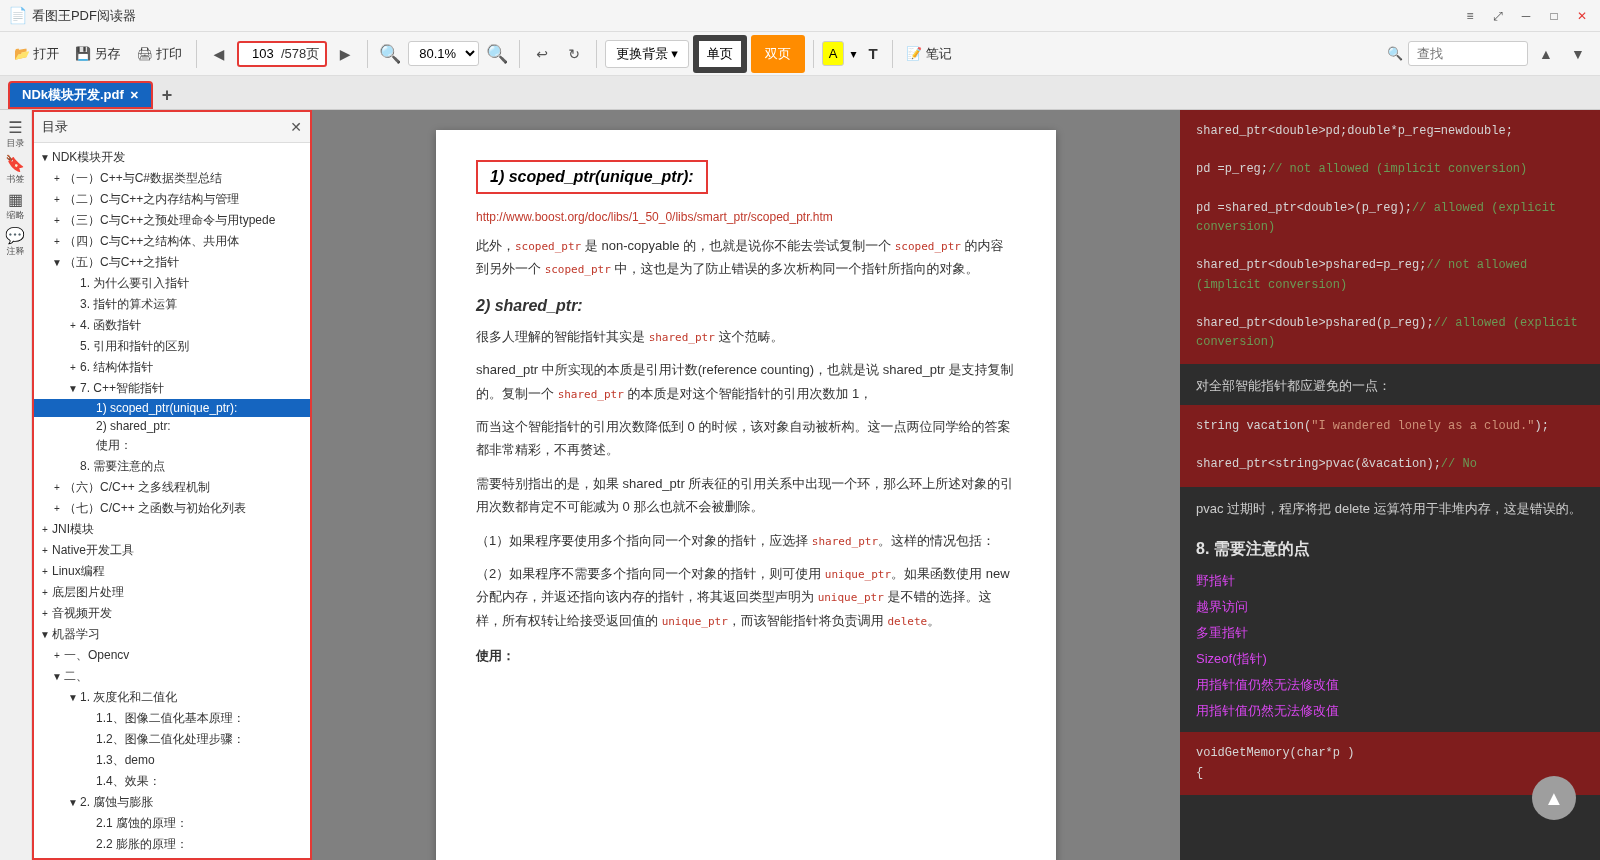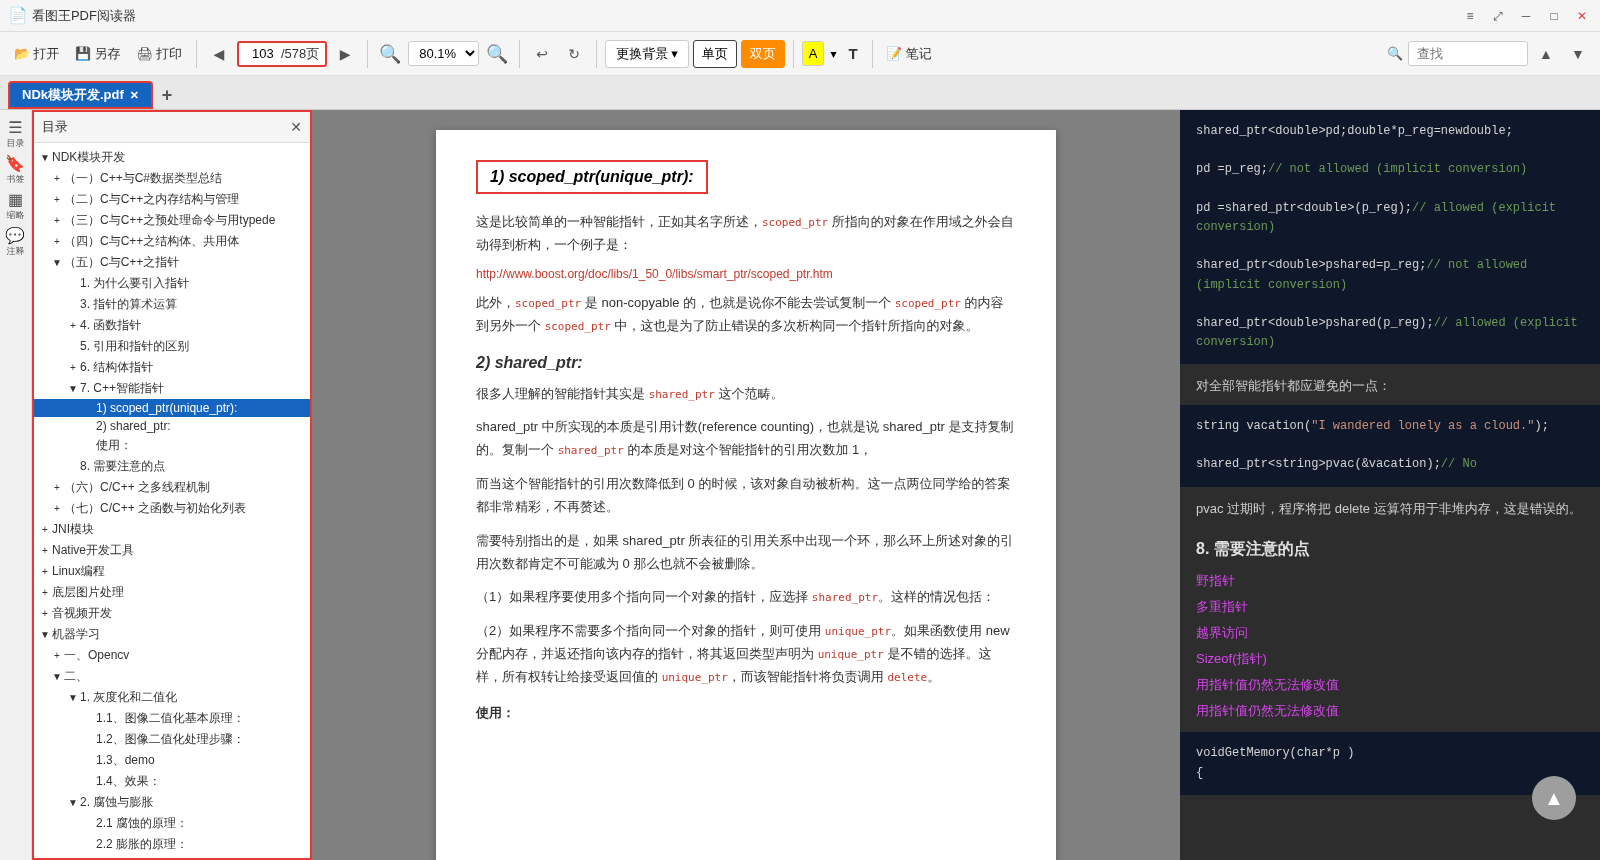--- a/index.html
+++ b/index.html
@@ -36,21 +36,21 @@
     }
     .toolbar-sep { width: 1px; height: 28px; background: #ccc; margin: 0 4px; }
     .toolbar-nav-btn { width: 28px; height: 28px; display: flex; align-items: center; justify-content: center; cursor: pointer; border-radius: 3px; border: none; background: none; font-size: 14px; color: #555; }
     .page-input-wrap { display: flex; align-items: center; border: 2px solid #e53935; border-radius: 3px; padding: 2px 6px; background: white; }
     .page-input { border: none; outline: none; width: 36px; text-align: center; font-size: 13px; }
     .page-total { font-size: 13px; color: #333; }
     .zoom-select { border: 1px solid #ccc; border-radius: 3px; padding: 3px 6px; font-size: 13px; background: white; cursor: pointer; }
     .toolbar-right { margin-left: auto; display: flex; align-items: center; gap: 4px; }
     .search-box { border: 1px solid #ccc; border-radius: 3px; padding: 4px 8px; font-size: 13px; width: 120px; background: white; }
     .bg-btn { border: 1px solid #ccc; border-radius: 3px; padding: 4px 10px; font-size: 13px; background: white; cursor: pointer; display: flex; align-items: center; gap: 3px; }
-    .view-btn { border: 1px solid #404040; border-radius: 3px; padding: 4px 8px; font-size: 13px; background: white; cursor: pointer; }
+    .view-btn { border: 6px solid #404040; border-radius: 3px; padding: 4px 8px; font-size: 13px; background: white; cursor: pointer; }
     .view-btn.active { background: #ff8c00; color: white; border-color: #ff8c00; }
     .highlight-btn { border: 1px solid #ccc; border-radius: 3px; padding: 4px 6px; background: #ffff00; cursor: pointer; font-size: 13px; }
 
     
     .tab-bar {
       background: #e8e8e8;
       height: 34px;
       display: flex;
       align-items: flex-end;
       border-bottom: 1px solid #ccc;
@@ -159,21 +159,21 @@
 
     
     .right-panel {
       width: 420px;
       background: #2d2d2d;
       display: flex;
       flex-direction: column;
       overflow-y: auto;
     }
     .code-block {
-      background: #0f172a;
+      background: #7f1d1d;
       padding: 12px 16px;
       font-family: 'Courier New', monospace;
       font-size: 12px;
       color: #d4d4d4;
       line-height: 1.6;
       margin-bottom: 4px;
     }
     .code-comment { color: #6a9955; }
     .code-string { color: #ce9178; }
     .right-text { color: #ccc; font-size: 13px; padding: 8px 16px; line-height: 1.6; }
@@ -475,23 +475,20 @@
       </div>
   </div>
 
   <div class="pdf-area">
     <div class="pdf-page">
 
       <div class="pdf-heading-box" style="border:2px solid #e53935;">
         <em>1) scoped_ptr(unique_ptr):</em>
       </div>
 
-      <p class="pdf-text">
-        这是比较简单的一种智能指针，正如其名字所述，<span class="pdf-inline">scoped_ptr</span> 所指向的对象在作用域之外会自动得到析构，一个例子是：
-      </p>
       <p class="pdf-link">http://www.boost.org/doc/libs/1_50_0/libs/smart_ptr/scoped_ptr.htm</p>
 
       <p class="pdf-text" style="margin-top:10px;">
         此外，<span class="pdf-inline">scoped_ptr</span> 是 non-copyable 的，也就是说你不能去尝试复制一个 <span class="pdf-inline">scoped_ptr</span> 的内容到另外一个 <span class="pdf-inline">scoped_ptr</span> 中，这也是为了防止错误的多次析构同一个指针所指向的对象。
       </p>
 
       <div class="pdf-section-title">2) shared_ptr:</div>
 
       <p class="pdf-text">
         很多人理解的智能指针其实是 <span class="pdf-inline">shared_ptr</span> 这个范畴。
@@ -530,22 +527,22 @@
     </div>
     <div class="right-text">对全部智能指针都应避免的一点：</div>
     <div class="code-block">
       <div>string vacation(<span class="code-string">"I wandered lonely as a cloud."</span>);</div>
       <div>&nbsp;</div>
       <div>shared_ptr&lt;string&gt;pvac(&amp;vacation);<span class="code-comment">// No</span></div>
     </div>
     <div class="right-text">pvac 过期时，程序将把 delete 运算符用于非堆内存，这是错误的。</div>
     <div class="right-section-title">8. 需要注意的点</div>
     <div class="right-list-item">野指针</div>
+    <div class="right-list-item">越界访问</div>
     <div class="right-list-item">多重指针</div>
-    <div class="right-list-item">越界访问</div>
     <div class="right-list-item">Sizeof(指针)</div>
     <div class="right-list-item">用指针值仍然无法修改值</div>
     <div class="right-list-item">用指针值仍然无法修改值</div>
     <div class="code-block" style="margin-top:8px;">
       <div>voidGetMemory(char*p )</div>
       <div>{</div>
     </div>
   </div>
 
 </div>

